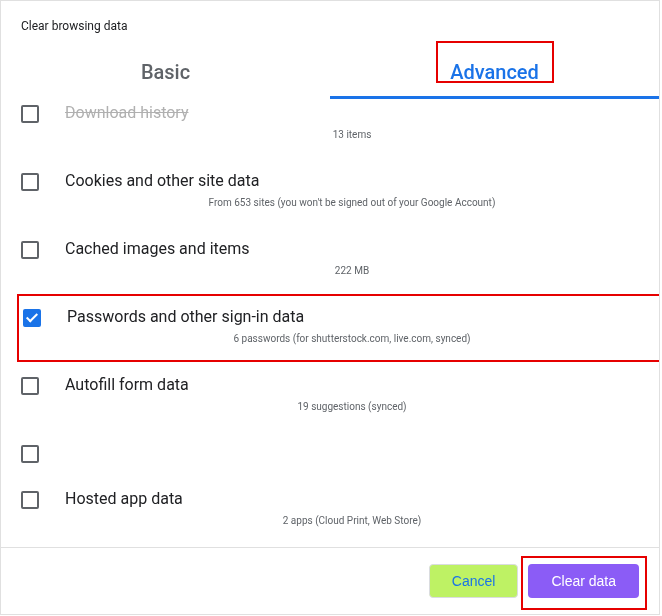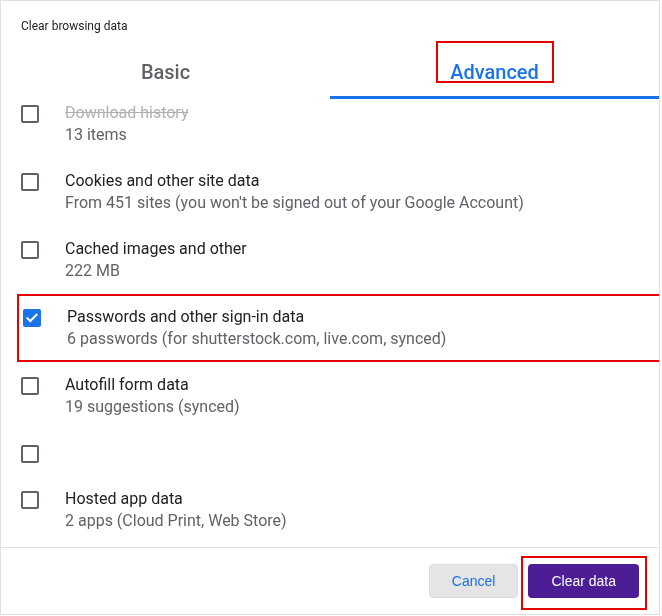--- a/index.html
+++ b/index.html
@@ -117,24 +117,25 @@
       border-width: 0 2.5px 2.5px 0;
       transform: rotate(45deg);
     }
     .item-text { flex: 1; }
     .item-title {
       font-size: 16px;
       color: #202124;
       line-height: 20px;
     }
     .item-sub {
-      font-size: 16px;
+      font-size: 10px;
       color: #5f6368;
       line-height: 20px;
       margin-top: 2px;
+      text-align: center;
     }
     .hl-passwords {
       border: 2px solid #e60000;
       padding: 11px 26px 11px 4px;
       margin-left: -4px;
       margin-right: -26px;
     }
     .footer {
       display: flex;
       justify-content: flex-end;
@@ -144,26 +145,26 @@
     }
     .btn {
       padding: 8px 22px;
       font-size: 14px;
       font-weight: 500;
       border-radius: 4px;
       cursor: pointer;
       border: 1px solid transparent;
     }
     .btn-cancel {
-      background: #e5e5e5;
+      background: #bef264;
       color: #1a73e8;
       border: 1px solid #dadce0;
     }
     .btn-primary {
-      background: #4c1d95;
+      background: #8b5cf6;
       color: #fff;
     }
     .hl-cleardata {
       position: absolute;
       border: 2px solid #e60000;
       right: 12px;
       top: 8px;
       width: 126px;
       height: 54px;
       pointer-events: none;
@@ -192,28 +193,28 @@
         <div class="item-text">
           <div class="item-title">Download history</div>
           <div class="item-sub">13 items</div>
         </div>
       </div>
 
       <div class="item">
         <div class="checkbox"></div>
         <div class="item-text">
           <div class="item-title">Cookies and other site data</div>
-          <div class="item-sub">From 451 sites (you won't be signed out of your Google Account)</div>
-        </div>
-      </div>
-
-      <div class="item">
-        <div class="checkbox"></div>
-        <div class="item-text">
-          <div class="item-title">Cached images and other</div>
+          <div class="item-sub">From 653 sites (you won't be signed out of your Google Account)</div>
+        </div>
+      </div>
+
+      <div class="item">
+        <div class="checkbox"></div>
+        <div class="item-text">
+          <div class="item-title">Cached images and items</div>
           <div class="item-sub">222 MB</div>
         </div>
       </div>
 
       <div class="item hl-passwords">
         <div class="checkbox checked"></div>
         <div class="item-text">
           <div class="item-title">Passwords and other sign-in data</div>
           <div class="item-sub">6 passwords (for shutterstock.com, live.com, synced)</div>
         </div>

